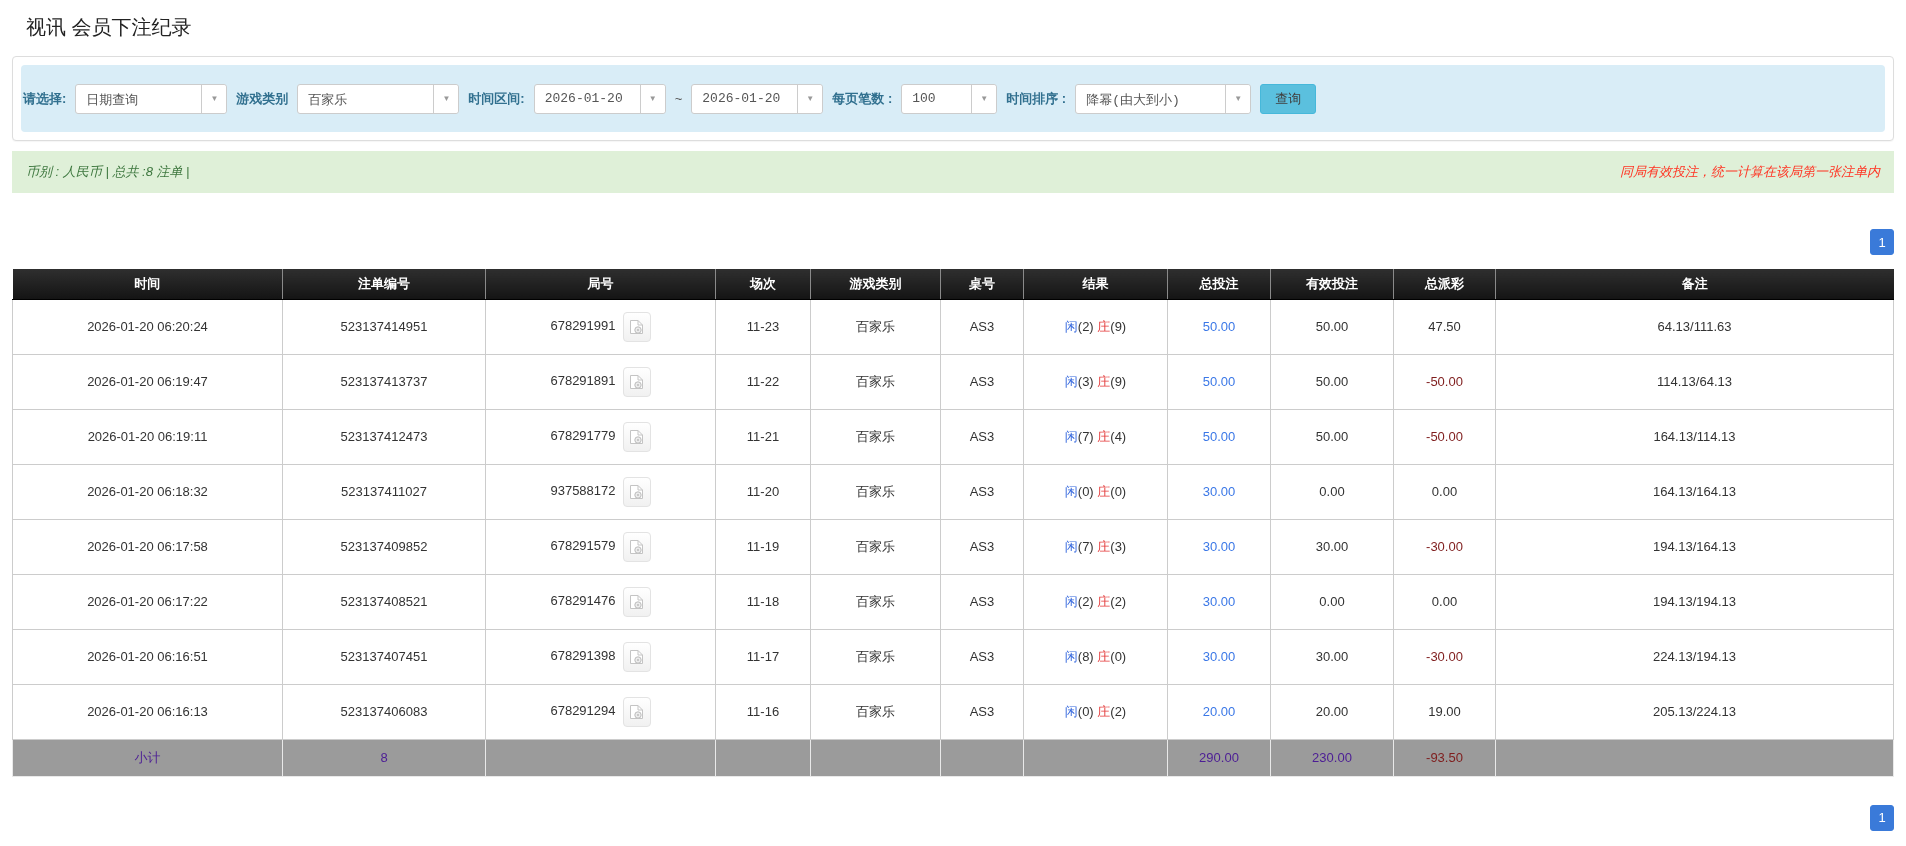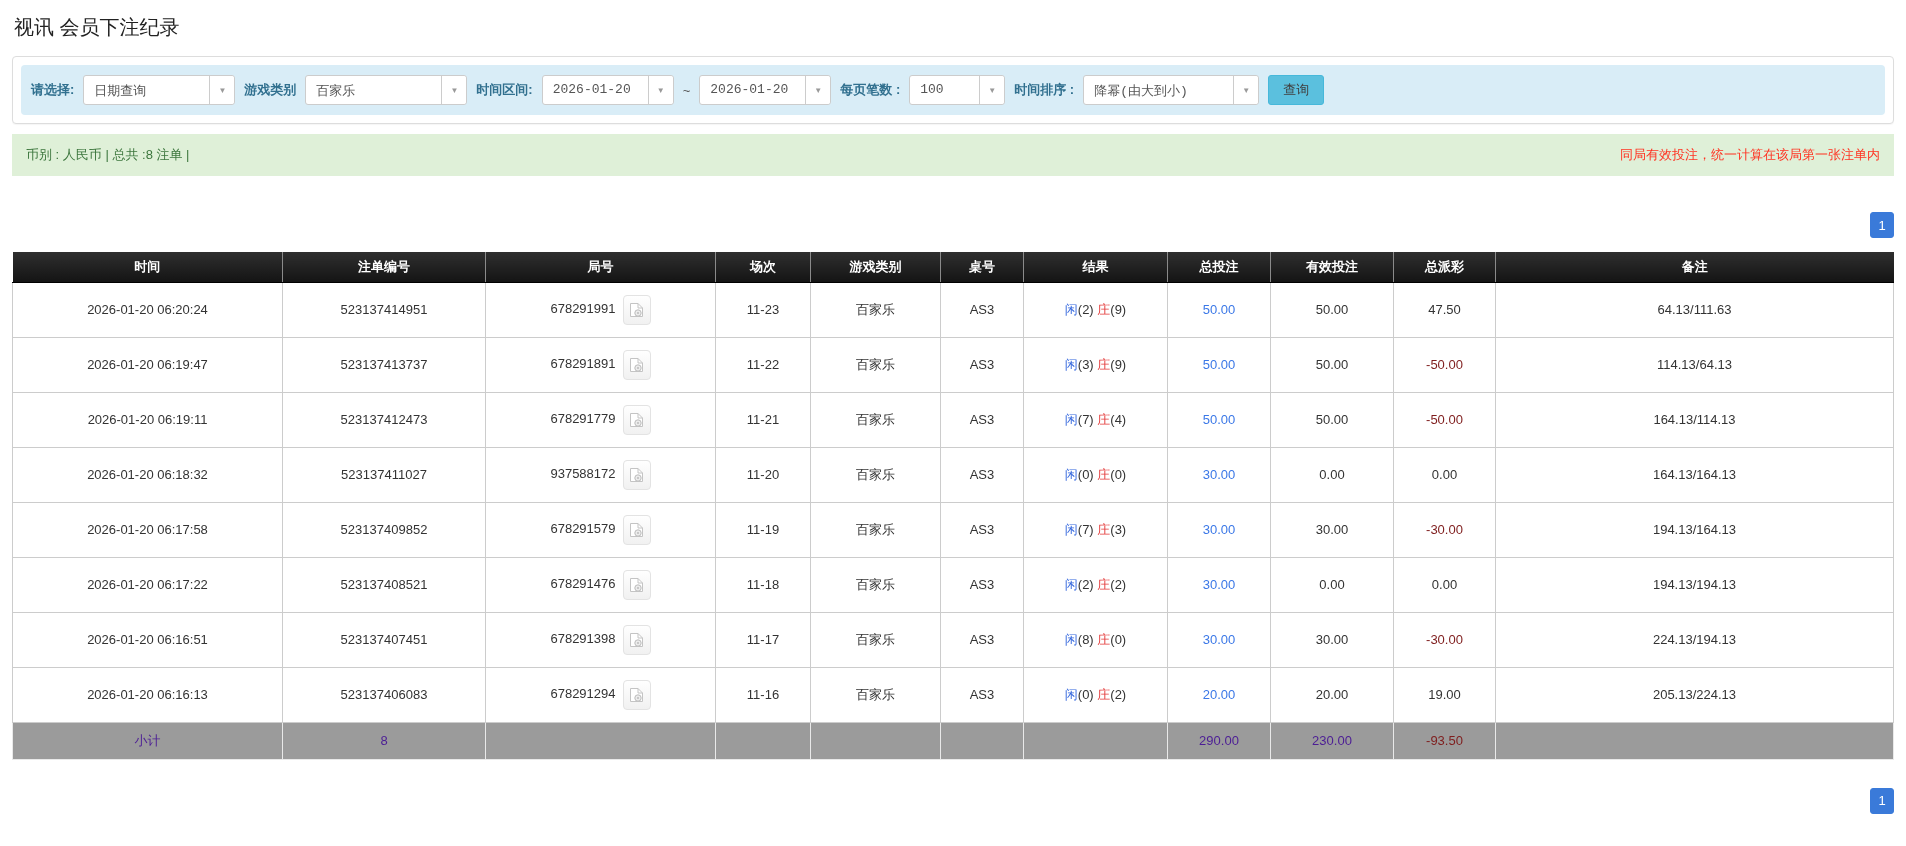--- a/index.html
+++ b/index.html
@@ -2,35 +2,35 @@
 <html><head>
 <meta charset="utf-8">
 <style>
   * { box-sizing: border-box; }
   html,body { margin:0; padding:0; }
   body {
     width:1906px; height:846px; overflow:hidden; background:#fff;
     font-family:"Liberation Sans","DejaVu Sans",sans-serif;
   }
   .content { margin:0 12px; }
-  .page-title { font-size:20px; font-weight:400; color:#222; margin:14px 0 15px 2px; }
+  .page-title { font-size:20px; font-weight:400; color:#222; margin:14px 0 15px 14px; }
 
   
   .panel { border:1px solid #ddd; border-radius:4px; padding:8px; margin-bottom:10px; background:#fff; box-shadow:0 1px 1px rgba(0,0,0,.04); }
-  .filter-bar { background:#d9edf7; border-radius:4px; height:50px; display:flex; align-items:center; padding:0 10px; gap:9px; }
+  .filter-bar { background:#d9edf7; border-radius:4px; height:67px; display:flex; align-items:center; padding:0 2px; gap:9px; }
   .flabel { color:#31708f; font-weight:bold; font-size:13px; white-space:nowrap; }
   .combo { background:#fff; border:1px solid #ccc; border-radius:3px; height:30px; display:flex; align-items:stretch; cursor:pointer; }
   .combo .val { padding:6px 10px 0 10px; font-size:13px; color:#555; flex:1; white-space:nowrap; overflow:hidden;font-family:Liberation Mono, monospace; }
   .combo .caret-box { width:25px; border-left:1px solid #ccc; display:flex; align-items:center; justify-content:center; color:#999; font-size:8px; background:#fff; border-radius:0 3px 3px 0; }
   .w-select{width:152px}.w-game{width:162px}.w-date{width:132px}.w-pp{width:96px}.w-sort{width:176px}
   .tilde { color:#555; font-size:13px; }
   .btn-search { background:#5bc0de; color:#404040; border:1px solid #46b8da; border-radius:3px; height:30px; padding:0 14px; font-size:13px; cursor:pointer; }
 
   
-  .alert-success { background:#dff0d8; height:42px; display:flex; align-items:center; justify-content:space-between; padding:18px 14px; font-size:13px; margin-bottom:16px; }
+  .alert-success { background:#dff0d8; height:42px; display:flex; align-items:center; justify-content:space-between; padding:18px 14px; font-size:13px; margin-bottom:16px;font-style:italic; }
   .alert-left { color:#3c763d; }
   .alert-right { color:#ff3322; }
 
   
   .pagination-row { display:flex; justify-content:flex-end; margin:36px 0 14px 0; }
   .pagination-bottom { display:flex; justify-content:flex-end; margin-top:28px; }
   .page-btn { min-width:24px; height:26px; padding:0 6px; background:#3a7ad9; border:1px solid #3a7ad9; border-radius:3px; color:#fff; font-size:13px; display:flex; align-items:center; justify-content:center; cursor:pointer; }
 
   
   table.records { width:1882px; border-collapse:collapse; table-layout:fixed; font-size:13px; }

